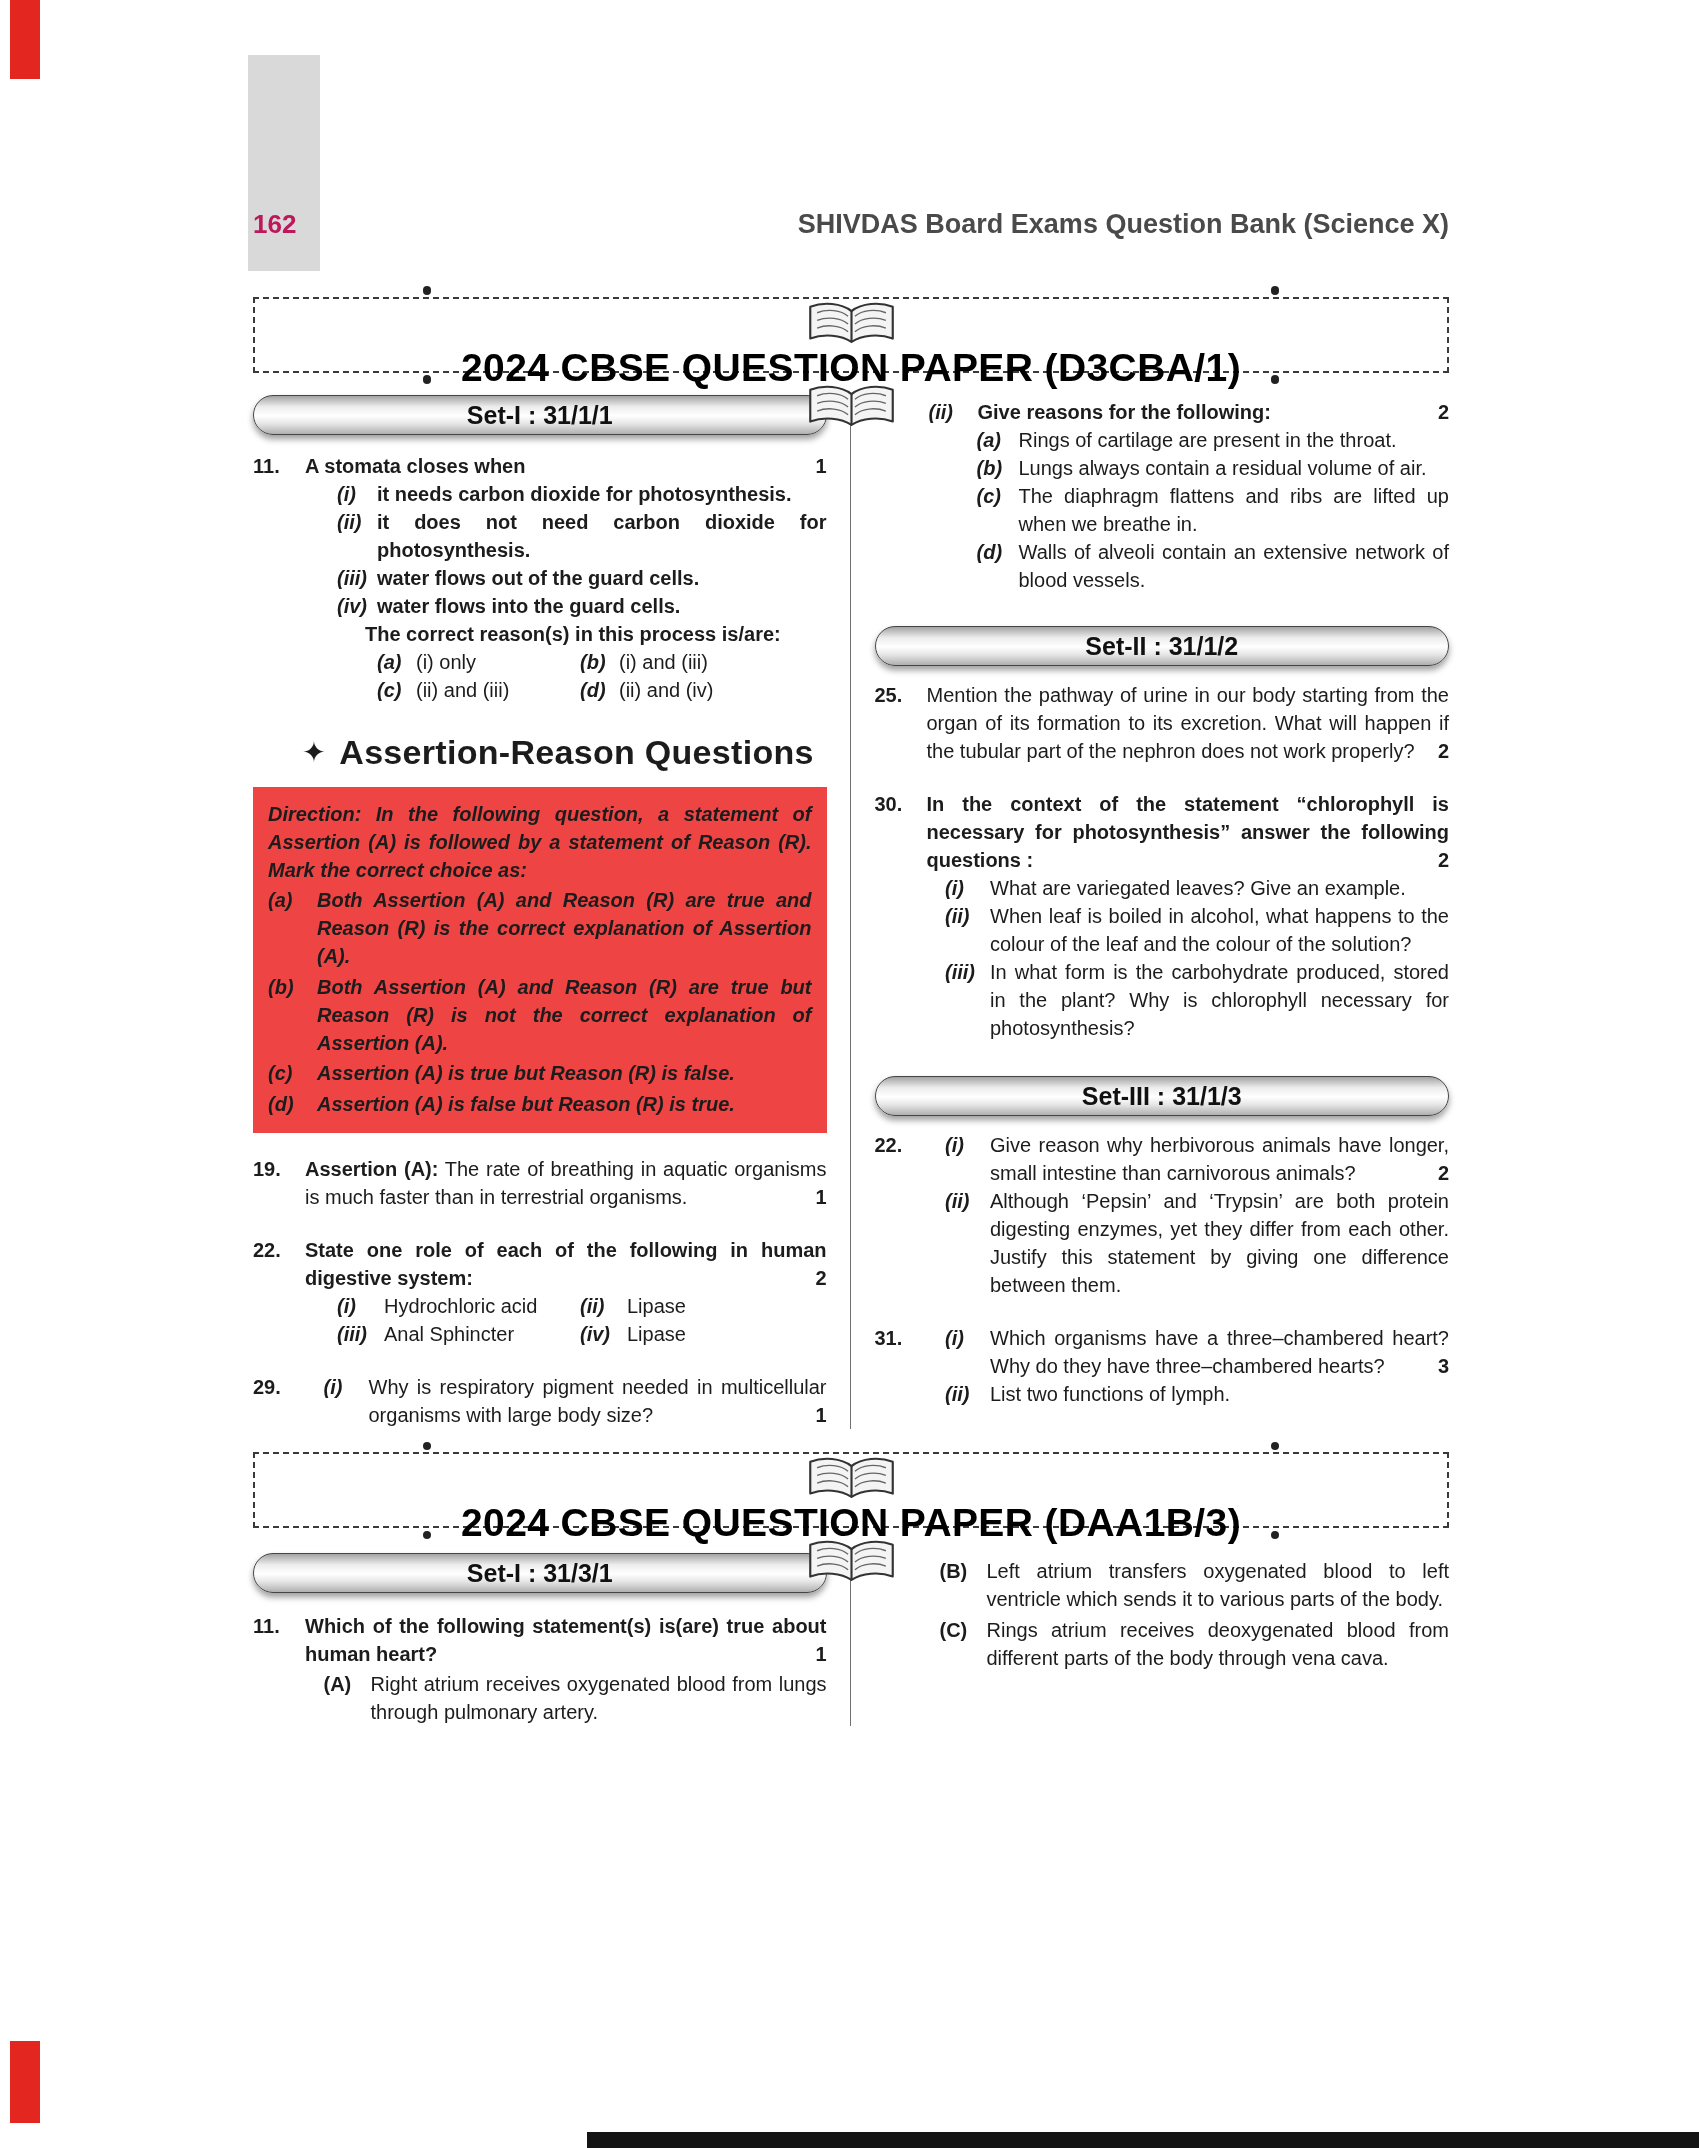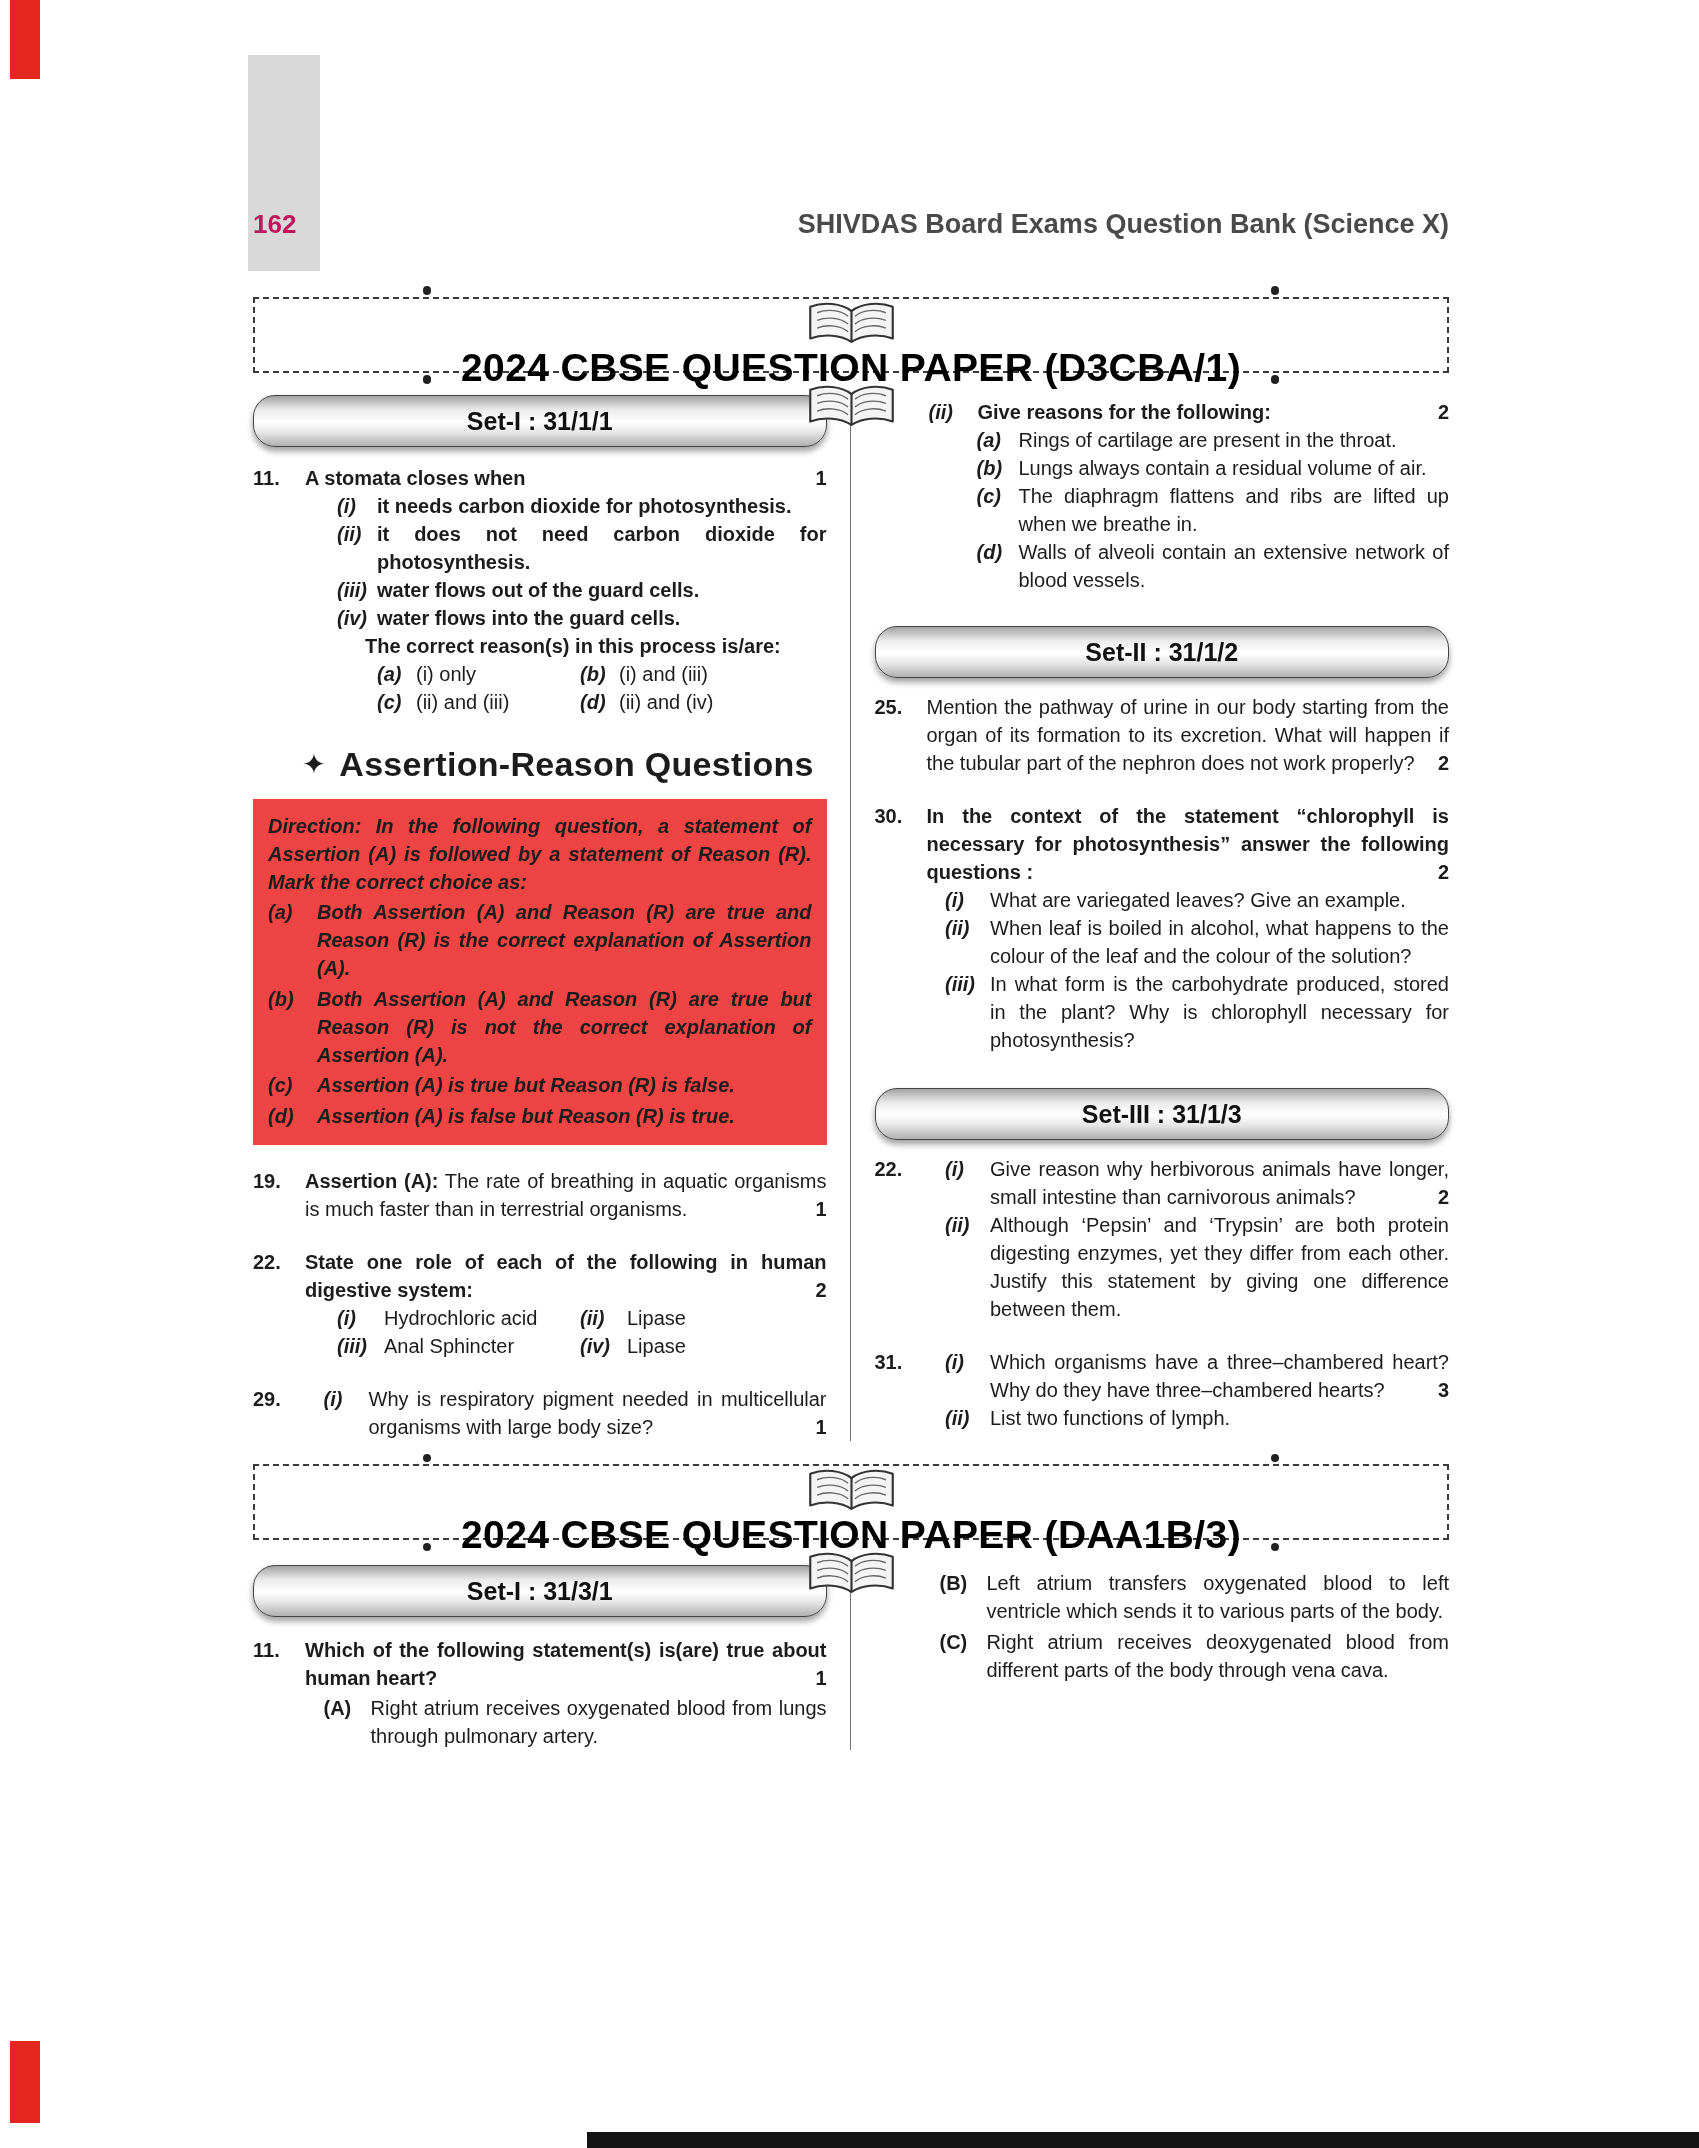--- a/index.html
+++ b/index.html
@@ -55,21 +55,21 @@
   .dot.bl { bottom:-12.6px; left:168px; }
   .dot.br { bottom:-12.6px; right:168px; }
 
   
   .cols { display:flex; margin-top:22px; align-items:stretch; }
   .col-left  { width:597px; padding-right:23.5px; }
   .col-right { flex:1; padding-left:23.5px; border-left:1.7px solid #707070; }
 
   
   .set-pill {
-    height:52px; border:1.7px solid #454545; border-radius:22px;
+    height:40px; border:1.7px solid #454545; border-radius:22px;
     background:linear-gradient(180deg,#a3a3a3 0%,#ececec 28%,#ffffff 52%,#e7e7e7 72%,#b0b0b0 100%);
     box-shadow:0 4.2px 5.9px rgba(0,0,0,.38);
     display:flex; align-items:center; justify-content:center;
     font-size:25px; font-weight:bold; color:#111;
   }
 
   
   .q { display:flex; margin-top:25px; }
   .q.first { margin-top:17px; }
   .qnum { flex:none; width:52px; font-weight:bold; }
@@ -436,21 +436,21 @@
     </div>
 
     <div class="col-right">
       <div class="top-pad">
         <div class="abc" style="padding-left:65px; margin-top:0;">
           <span class="abc-label">(B)</span>
           <span class="abc-text">Left atrium transfers oxygenated blood to left ventricle which sends it to various parts of the body.</span>
         </div>
         <div class="abc" style="padding-left:65px; margin-top:3.4px;">
           <span class="abc-label">(C)</span>
-          <span class="abc-text">Right atrium receives deoxygenated blood from different parts of the body through vena cava.</span>
+          <span class="abc-text">Rings atrium receives deoxygenated blood from different parts of the body through vena cava.</span>
         </div>
       </div>
     </div>
 
   </div>
 
 </div>
 
 
 </body></html>

